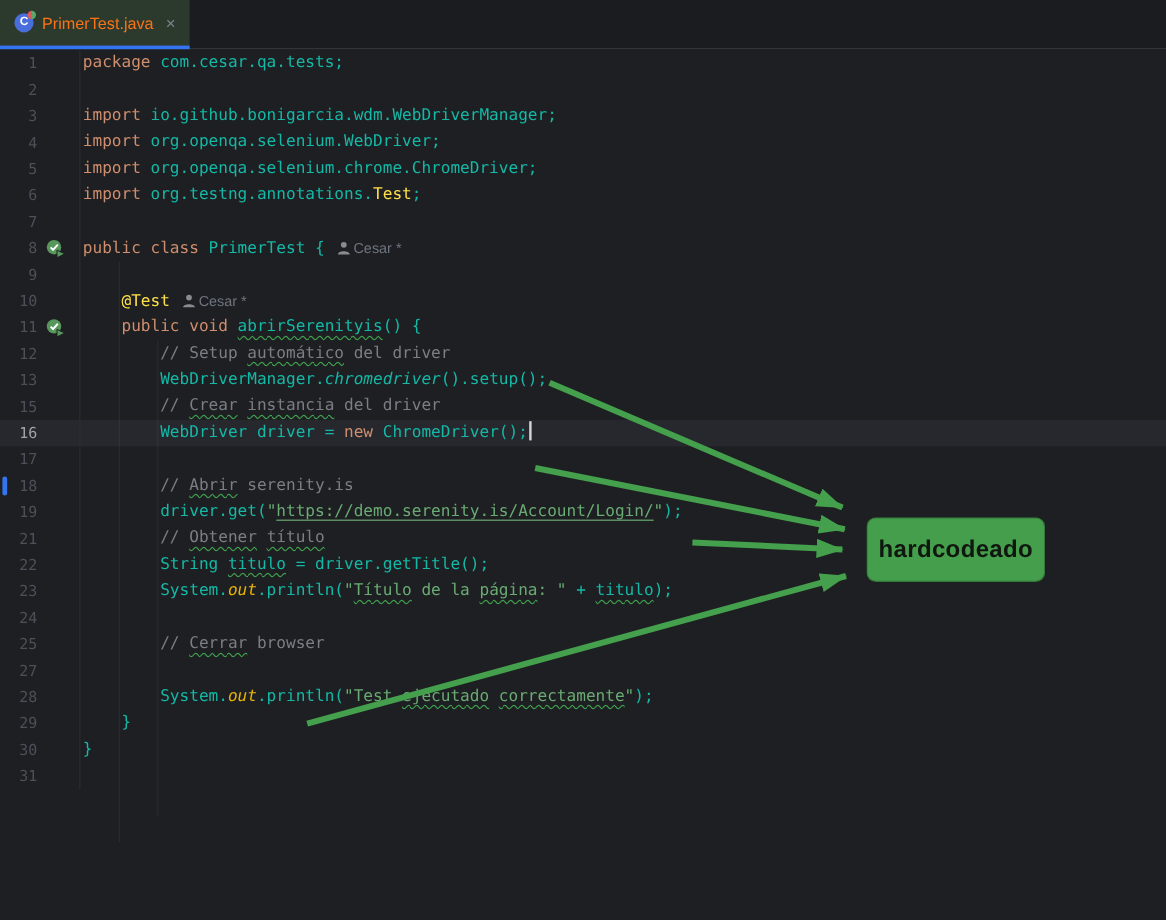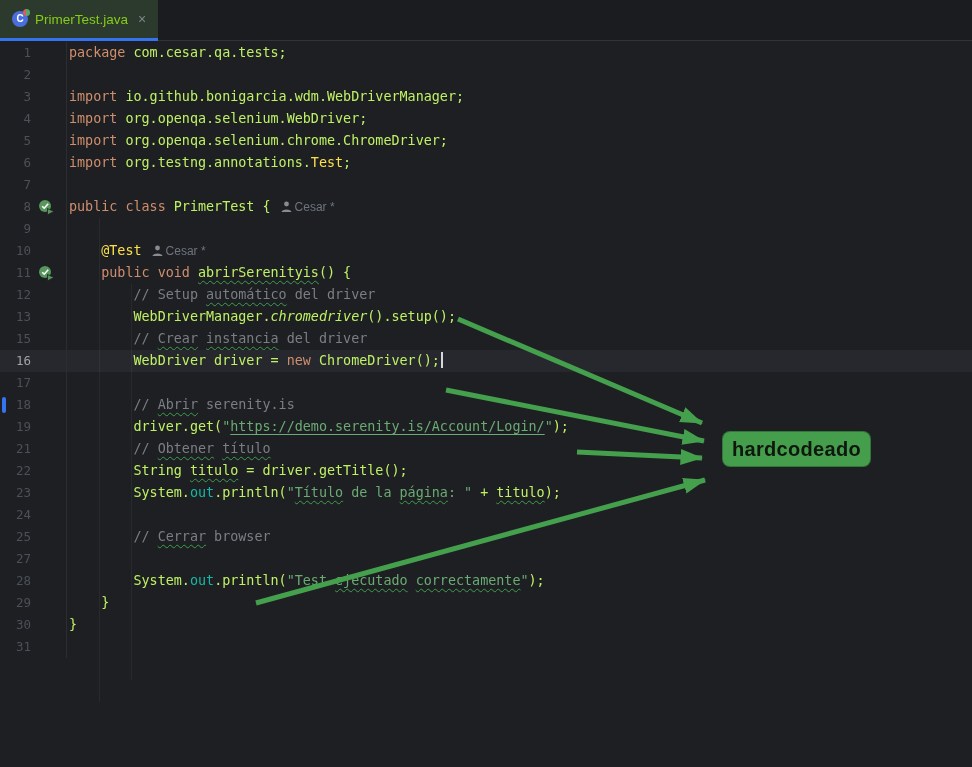--- a/index.html
+++ b/index.html
@@ -5,54 +5,54 @@
   html,body{margin:0;padding:0}
   body{
     width:972px;height:767px;position:relative;overflow:hidden;
     background:#1E1F22;font-family:"DejaVu Sans Mono",monospace;
   }
   
   .tabbar{position:absolute;top:0;left:0;width:100%;height:41px;
     background:#1B1C1F;border-bottom:1px solid #313438;box-sizing:border-box;z-index:3}
   .tab{position:absolute;left:0;top:0;height:41px;display:flex;align-items:center;gap:7px;
     padding:0 12px;background:#2C3A2E;box-sizing:border-box;border-bottom:3px solid #3574F0;cursor:pointer}
-  .tab-label{color:#84cc16;font-family:"Liberation Sans",sans-serif;font-size:13.5px}
+  .tab-label{color:#f97316;font-family:"Liberation Sans",sans-serif;font-size:13.5px}
   .tab-close{color:#7F838A;font-size:14px;margin-left:3px;font-family:"Liberation Sans",sans-serif}
   .class-icon{width:16px;height:16px;flex:none;position:relative;border-radius:50%;
     background:#4A6EDB;color:#fff;font:bold 10px/16px "Liberation Sans",sans-serif;text-align:center}
   .class-icon .dot{position:absolute;right:-2px;top:-2px;width:7px;height:7px;border-radius:50%;
     background:linear-gradient(90deg,#DB5C5C 50%,#59A869 50%)}
   
   .editor{position:absolute;top:42px;left:0;width:100%;z-index:1}
   .row{display:flex;height:22px;line-height:22px;position:relative}
   .row.current{background:#26282E}
   .gutter{width:67px;flex:none;position:relative;box-sizing:border-box;border-right:1px solid #2B2D31}
   .ln{position:absolute;right:35px;top:0;color:#4B5059;font-size:12.5px}
   .row.current .ln{color:#A1A3AB}
   .gicon{position:absolute;left:38px;top:3px;width:17px;height:17px;cursor:pointer}
   .chbar{position:absolute;left:2px;top:3px;width:4px;height:16px;background:#3574F0;border-radius:2px}
   .code{white-space:pre;font-size:13.4px;flex:1;padding-left:2px;cursor:text}
   .tk-kw{color:#CF8E6D}
-  .tk-pl{color:#bef264}
+  .tk-pl{color:#14b8a6}
   .tk-str{color:#6AAB73}
   .tk-cm{color:#7A7E85}
   .tk-an{color:#fde047}
-  .tk-fld{color:#14b8a6;}
+  .tk-fld{color:#eab308;font-style:italic}
   .it{font-style:italic}
   .u-wavy{text-decoration-line:underline;text-decoration-style:wavy;
     text-decoration-color:#3E9E4E;text-decoration-thickness:1px;text-underline-offset:3px}
   .u-line{text-decoration-line:underline;text-decoration-color:#6AAB73;
     text-decoration-thickness:1px;text-underline-offset:3px}
   .hint{color:#6E7580;font-family:"Liberation Sans",sans-serif;font-size:12px;margin-left:10px}
   .hint svg{vertical-align:-2px;margin-right:3px}
   .caret{display:inline-block;width:2px;height:16px;background:#D4D6DB;vertical-align:-3px;margin-left:1px}
   .guide{position:absolute;width:1px;background:rgba(255,255,255,0.05)}
   
   #overlay{position:absolute;top:0;left:0;width:972px;height:767px;z-index:2;pointer-events:none}
-  .callout{position:absolute;left:722px;top:431px;width:149px;height:36px;z-index:4;
+  .callout{position:absolute;left:722px;top:431px;width:149px;height:54px;z-index:4;
     background:#449E4C;border-radius:8px;border:1px solid rgba(0,0,0,0.25);box-sizing:border-box;
     display:flex;align-items:center;justify-content:center;
     font-family:"Liberation Sans",sans-serif;font-weight:600;font-size:20px;color:#10170F;
     letter-spacing:0.3px}
 </style>
 </head>
 <body>
 
 <div class="tabbar">
   <div class="tab">

